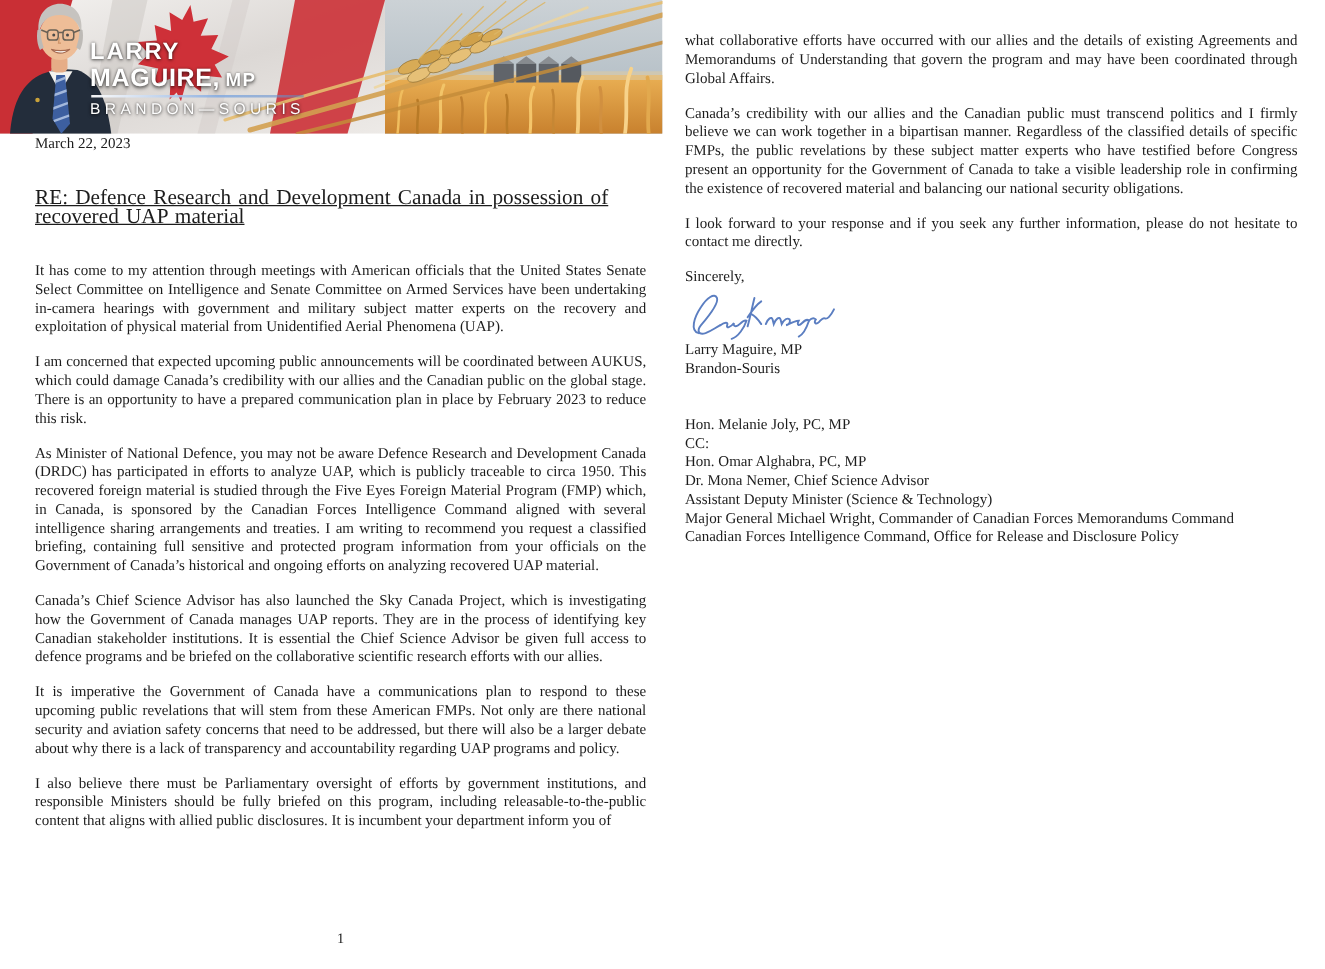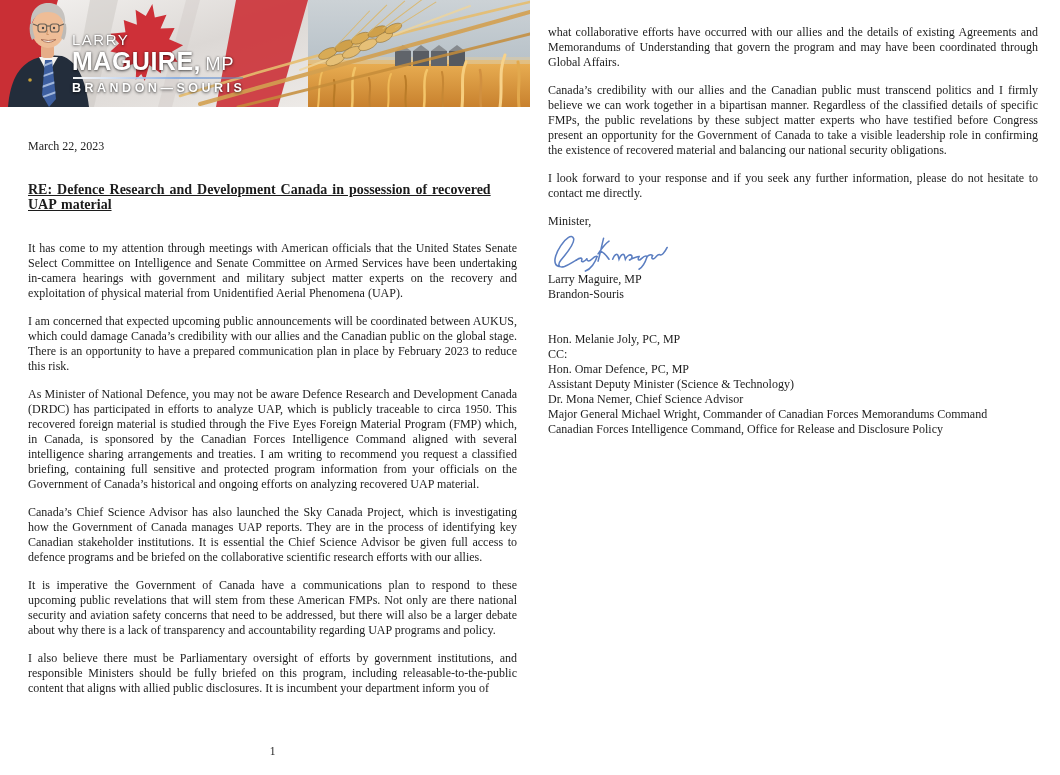--- a/index.html
+++ b/index.html
@@ -13,38 +13,38 @@
 
   
   .banner { position:absolute; top:0; left:0; width:530px; height:107px; }
   .banner svg { display:block; }
   .banner-text {
     position:absolute; left:72px; top:32px; color:#ffffff;
     font-family:"Liberation Sans", sans-serif;
     text-shadow:0 1px 3px rgba(0,0,0,.6), 0 0 2px rgba(0,0,0,.4);
     line-height:1;
   }
-  .bt-first { font-size:15px; font-weight:400; letter-spacing:1.5px; }
+  .bt-first { font-size:19px; font-weight:700; letter-spacing:1.5px; }
   .bt-lastrow { margin-top:2px; }
-  .bt-last { font-size:25px; font-weight:800; letter-spacing:.5px; }
-  .bt-suffix { font-size:18px; font-weight:400; letter-spacing:1px; }
+  .bt-last { font-size:20px; font-weight:800; letter-spacing:.5px; }
+  .bt-suffix { font-size:15px; font-weight:700; letter-spacing:1px; }
   .bt-divider { width:170px; height:2px; margin:3px 0 3px 1px;
     background:linear-gradient(90deg, rgba(255,255,255,.95) 0%, rgba(130,170,225,.85) 60%, rgba(90,130,190,.5) 100%); }
-  .bt-riding { font-size:12.5px; font-weight:700; letter-spacing:3.5px; }
+  .bt-riding { font-size:12.5px; font-weight:400; letter-spacing:3.5px; }
 
   
-  .content1 { position:absolute; left:28px; top:107px; width:489px; padding-top:32px; }
+  .content1 { position:absolute; left:28px; top:107px; width:489px; }
   .content2 { position:absolute; left:18px; top:25px; width:490px; }
   .para, .date, .salutation, .closing, .signer, .ccline {
     font-size:12px; line-height:15px; margin:0;
   }
   .para { text-align:justify; margin-bottom:13px; }
   .date { margin-bottom:28px; }
   .subject {
-    font-size:14px; line-height:15px; font-weight:bold;
+    font-size:17px; line-height:15px; font-weight:normal;
     text-decoration:underline; word-spacing:1.5px; margin:0 0 29px 0;
   }
   .salutation { margin-bottom:13px; }
   .closing { margin-bottom:3px; }
   .signature-svg { display:block; margin:1px 0 0 -2px; }
   .cc-block { margin-top:30px; }
   .pagenum {
     position:absolute; left:28px; top:745px; width:489px;
     text-align:center; font-size:11.5px;
   }
@@ -205,39 +205,39 @@
       <p class="para">I also believe there must be Parliamentary oversight of efforts by government institutions, and responsible Ministers should be fully briefed on this program, including releasable-to-the-public content that aligns with allied public disclosures. It is incumbent your department inform you of</p>
     </div>
     <div class="pagenum">1</div>
   </div>
 
   <div class="page page2">
     <div class="content2">
       <p class="para">what collaborative efforts have occurred with our allies and the details of existing Agreements and Memorandums of Understanding that govern the program and may have been coordinated through Global Affairs.</p>
       <p class="para">Canada’s credibility with our allies and the Canadian public must transcend politics and I firmly believe we can work together in a bipartisan manner. Regardless of the classified details of specific FMPs, the public revelations by these subject matter experts who have testified before Congress present an opportunity for the Government of Canada to take a visible leadership role in confirming the existence of recovered material and balancing our national security obligations.</p>
       <p class="para">I look forward to your response and if you seek any further information, please do not hesitate to contact me directly.</p>
-      <p class="closing">Minister,</p>
+      <p class="closing">Sincerely,</p>
 
       <svg class="signature-svg" width="126" height="40" viewBox="0 0 130 44">
         <g fill="none" stroke="#5b7ec1" stroke-width="1.7" stroke-linecap="round">
           <path d="M10,38 C2,36 6,24 12,15 C17,7 24,2 26,7 C28,12 18,24 12,31 C8,36 10,40 16,38 C21,36 25,33 29,31"></path>
           <path d="M29,31 C33,28 36,28 35,31 C34,34 38,33 41,29 C40,32 43,33 46,30 C48,28 50,26 52,27 C50,33 45,41 39,43"></path>
           <path d="M59,7 C57,15 55,25 53,32 M53,24 C57,18 62,12 65,10 M56,21 C60,23 63,27 65,30"></path>
           <path d="M69,30 C71,25 74,23 75,26 L76,30 C78,25 81,23 82,26 L83,30 C85,26 88,24 90,26 C91,28 89,31 87,31 C91,29 95,27 98,27 C96,31 98,32 101,29 C103,27 105,25 107,27 C105,33 102,39 98,41"></path>
           <path d="M107,27 C109,25 111,24 113,26 C111,29 113,31 116,28 C118,26 119,24 121,25 C123,26 126,23 129,17"></path>
         </g>
       </svg>
 
       <p class="signer">Larry Maguire, MP</p>
       <p class="signer">Brandon-Souris</p>
 
       <div class="cc-block">
         <p class="ccline">Hon. Melanie Joly, PC, MP</p>
         <p class="ccline">CC:</p>
-        <p class="ccline">Hon. Omar Defence, PC, MP</p>
+        <p class="ccline">Hon. Omar Alghabra, PC, MP</p>
+        <p class="ccline">Dr. Mona Nemer, Chief Science Advisor</p>
         <p class="ccline">Assistant Deputy Minister (Science &amp; Technology)</p>
-        <p class="ccline">Dr. Mona Nemer, Chief Science Advisor</p>
         <p class="ccline">Major General Michael Wright, Commander of Canadian Forces Memorandums Command</p>
         <p class="ccline">Canadian Forces Intelligence Command, Office for Release and Disclosure Policy</p>
       </div>
     </div>
   </div>
 </div>
 
 </body></html>

